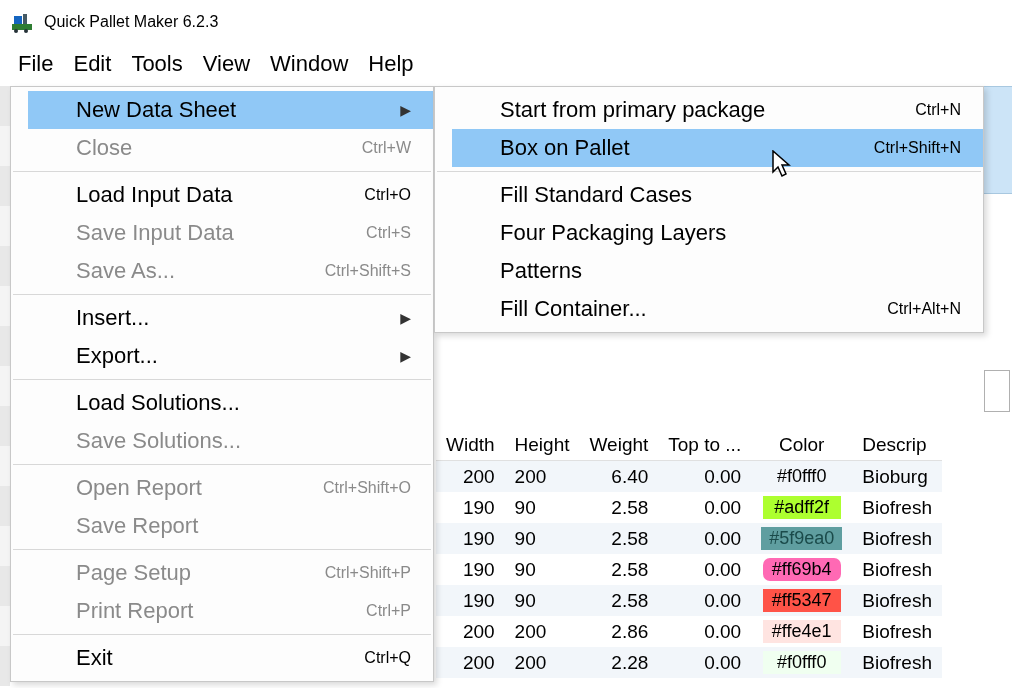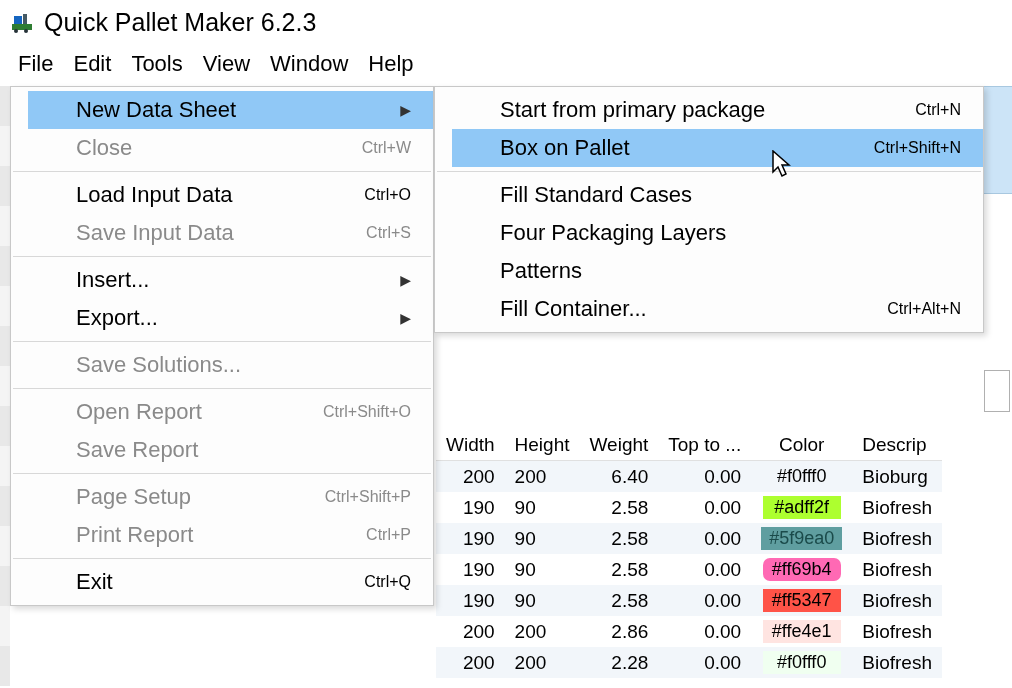--- a/index.html
+++ b/index.html
@@ -18,21 +18,21 @@
     align-items: center;
     padding: 6px 10px;
     height: 44px;
   }
   .app-icon {
     width: 24px;
     height: 24px;
     margin-right: 10px;
   }
   .app-title {
-    font-size: 25px;
+    font-size: 16px;
   }
   .menubar {
     display: flex;
     padding: 2px 8px;
     height: 40px;
     align-items: center;
     gap: 0;
   }
   .menubar-item {
     padding: 4px 10px;
@@ -279,30 +279,37 @@
   </div>
   <div class="menu-sep"></div>
   <div class="menu-item">
     <span>Load Input Data</span>
     <span class="shortcut">Ctrl+O</span>
   </div>
   <div class="menu-item disabled">
     <span>Save Input Data</span>
     <span class="shortcut">Ctrl+S</span>
   </div>
+  <div class="menu-item disabled">
+    <span>Save As...</span>
+    <span class="shortcut">Ctrl+Shift+S</span>
+  </div>
   <div class="menu-sep"></div>
   <div class="menu-item">
     <span>Insert...</span>
     <span class="arrow">▶</span>
   </div>
   <div class="menu-item">
     <span>Export...</span>
     <span class="arrow">▶</span>
   </div>
   <div class="menu-sep"></div>
+  <div class="menu-item">
+    <span>Load Solutions...</span>
+  </div>
   <div class="menu-item disabled">
     <span>Save Solutions...</span>
   </div>
   <div class="menu-sep"></div>
   <div class="menu-item disabled">
     <span>Open Report</span>
     <span class="shortcut">Ctrl+Shift+O</span>
   </div>
   <div class="menu-item disabled">
     <span>Save Report</span>

